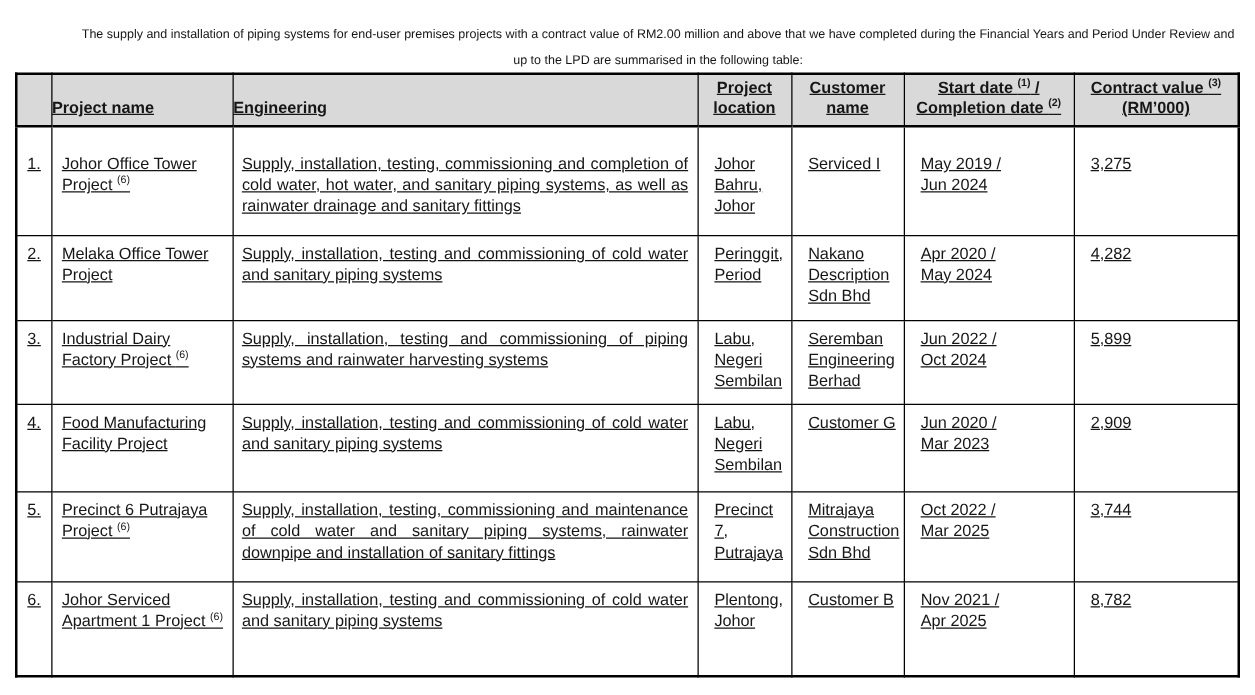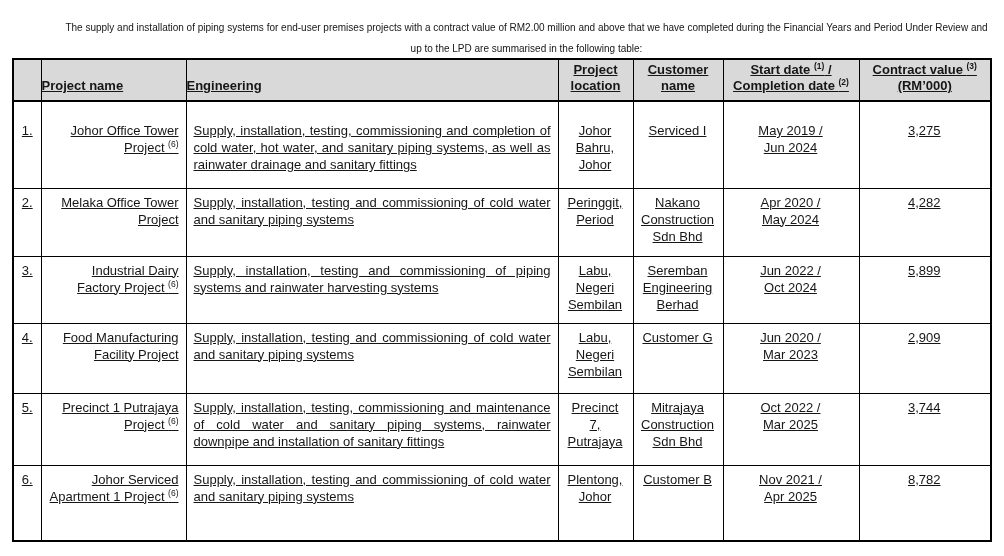--- a/index.html
+++ b/index.html
@@ -38,23 +38,23 @@
   thead th{
     background:var(--header-bg);
     font-weight:bold;vertical-align:bottom;text-align:center;
     padding:2px 4px 6px 4px;line-height:16px;
     border-bottom:2px solid var(--border);
   }
   thead th.left{text-align:left;padding-left:0;}
   .pre{white-space:pre-line;}
   tbody td{vertical-align:top;padding:5px 7px;}
   tbody td.num{text-align:center;padding-left:2px;padding-right:2px;}
-  tbody td.name{white-space:pre-line;padding-left:8px;text-align:right;}
+  tbody td.name{white-space:pre-line;padding-left:8px;}
   tbody td.desc{text-align:justify;}
-  tbody td.center{text-align:center;white-space:pre-line;padding-left:2px;padding-right:3px;margin-top:44px;}
+  tbody td.center{white-space:pre-line;padding-left:13px;padding-right:3px;margin-top:44px;}
   tbody tr:nth-child(1){height:87px;}
   tbody tr:nth-child(2){height:68px;}
   tbody tr:nth-child(3){height:67px;}
   tbody tr:nth-child(4){height:70px;}
   tbody tr:nth-child(5){height:72px;}
   tbody tr:nth-child(6){height:76px;}
   tbody tr:nth-child(1) td{padding-top:20px;}
   sup{
     font-size:8.5px;line-height:0;vertical-align:super;
   }
@@ -103,21 +103,21 @@
       </tr>
 
   <tr>
         <td class="num">2.</td>
         <td class="name"><span>Melaka Office Tower
 Project</span><sup></sup></td>
         <td class="desc">Supply, installation, testing and commissioning of cold water and sanitary piping systems</td>
         <td class="center">Peringgit,
 Period</td>
         <td class="center">Nakano
-Construction
+Description
 Sdn Bhd</td>
         <td class="center">Apr 2020 /
 May 2024</td>
         <td class="center">4,282</td>
       </tr>
 
   <tr>
         <td class="num">3.</td>
         <td class="name"><span>Industrial Dairy
 Factory Project </span><sup>(6)</sup></td>
@@ -142,21 +142,21 @@
 Negeri
 Sembilan</td>
         <td class="center">Customer G</td>
         <td class="center">Jun 2020 /
 Mar 2023</td>
         <td class="center">2,909</td>
       </tr>
 
   <tr>
         <td class="num">5.</td>
-        <td class="name"><span>Precinct 1 Putrajaya
+        <td class="name"><span>Precinct 6 Putrajaya
 Project </span><sup>(6)</sup></td>
         <td class="desc">Supply, installation, testing, commissioning and maintenance of cold water and sanitary piping systems, rainwater downpipe and installation of sanitary fittings</td>
         <td class="center">Precinct
 7,
 Putrajaya</td>
         <td class="center">Mitrajaya
 Construction
 Sdn Bhd</td>
         <td class="center">Oct 2022 /
 Mar 2025</td>

